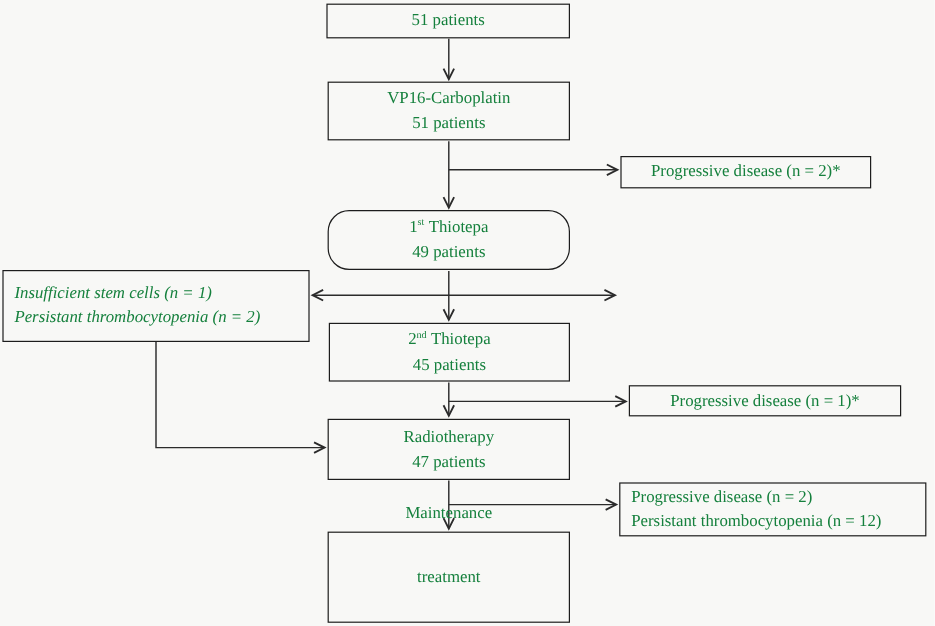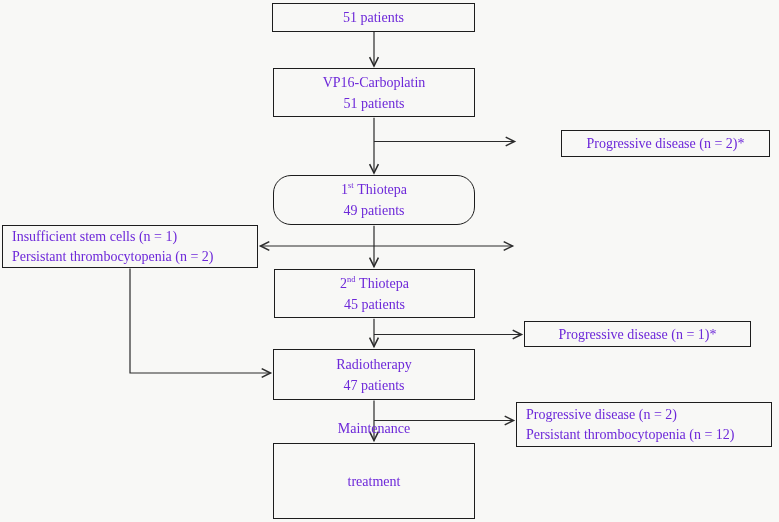--- a/index.html
+++ b/index.html
@@ -2,21 +2,21 @@
 <html><head>
 <meta charset="utf-8">
 <style>
   * { margin:0; padding:0; box-sizing:border-box; }
   html,body { background:#ffffff; }
   .stage {
     position:relative;
     width:779px; height:522px;
     background:#f8f8f6;
     font-family:"Liberation Serif", "DejaVu Serif", serif;
-    color:#6d28d9;
+    color:#15803d;
     overflow:hidden;
   }
   .connectors { position:absolute; left:0; top:0; width:779px; height:522px; }
   .box {
     position:absolute;
     border:1.5px solid #1d1d1d;
     background:#f8f8f6;
     display:flex;
     flex-direction:column;
     justify-content:center;
@@ -63,32 +63,32 @@
 
   <div class="box" style="left:272px;top:3px;width:203px;height:29px;">
     <div>51 patients</div>
   </div>
 
   <div class="box" style="left:273px;top:68px;width:202px;height:49px;">
     <div>VP16-Carboplatin</div>
     <div>51 patients</div>
   </div>
 
-  <div class="box" style="left:517px;top:130px;width:209px;height:27px;margin-left:44px;">
+  <div class="box" style="left:517px;top:130px;width:209px;height:27px;">
     <div>Progressive disease (n = 2)*</div>
   </div>
 
   <div class="box" style="left:273px;top:175px;width:202px;height:50px;border-radius:18px;">
     <div>
       <span>1</span><sup>st</sup><span class="drug">Thiotepa</span>
     </div>
     <div>49 patients</div>
   </div>
 
-  <div class="box la" style="left:2px;top:225px;width:256px;height:43px;">
+  <div class="box la" style="left:2px;top:225px;width:256px;height:60px;font-style:italic;">
     <div>Insufficient stem cells (n = 1)</div>
     <div>Persistant thrombocytopenia (n = 2)</div>
   </div>
 
 
   <div class="box" style="left:274px;top:269px;width:201px;height:49px;">
     <div>
       <span>2</span><sup>nd</sup><span class="drug">Thiotepa</span>
     </div>
     <div>45 patients</div>

